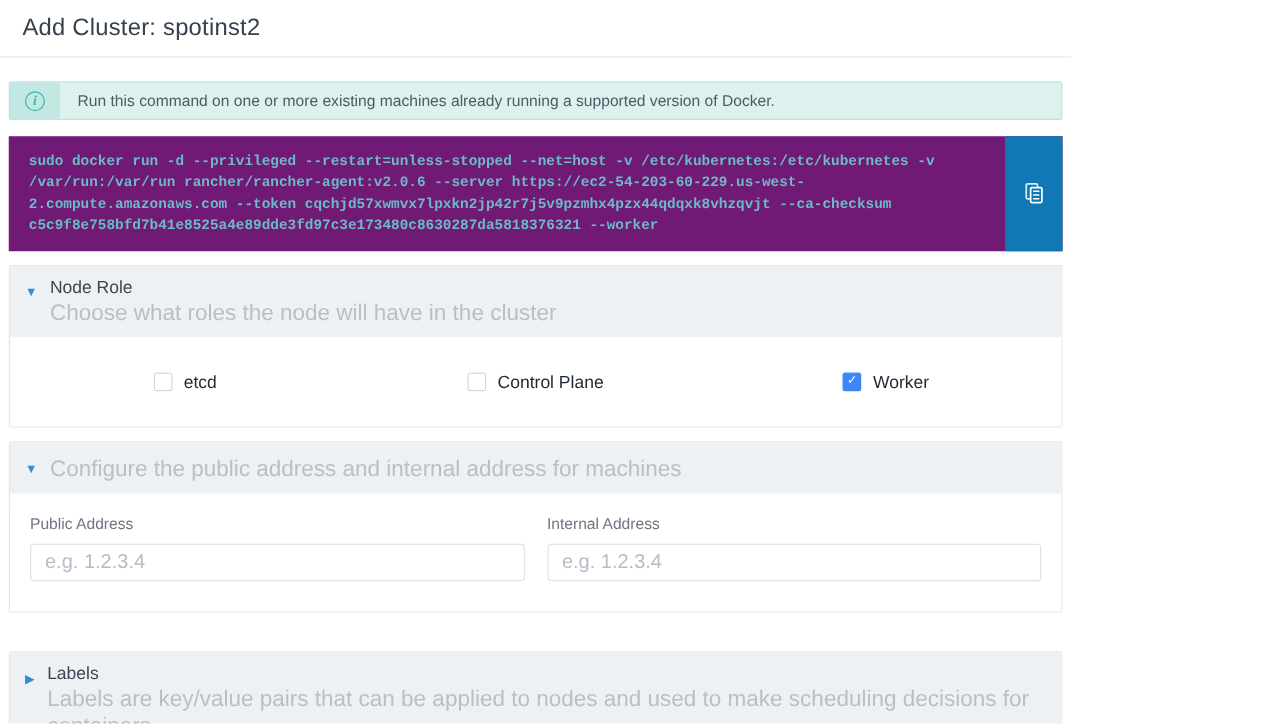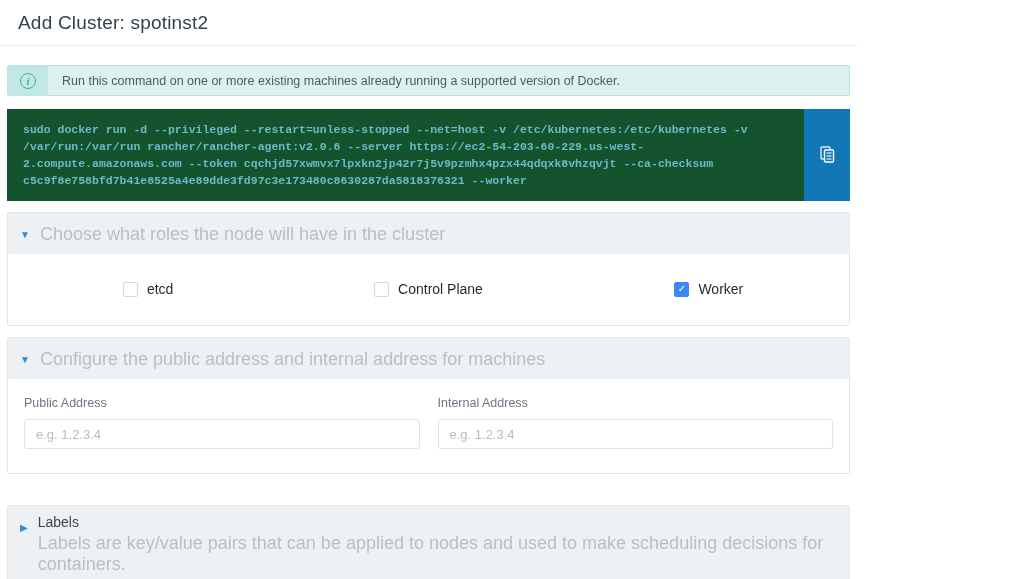--- a/index.html
+++ b/index.html
@@ -24,21 +24,21 @@
     flex: 0 0 40px;
   }
   .info-icon {
     width: 16px; height: 16px; border: 1px solid #40b2a8; border-radius: 50%;
     color: #40b2a8; font-size: 11px; line-height: 14px; text-align: center;
     font-family: "Liberation Serif", serif; font-style: italic; font-weight: 700;
   }
   .banner-text { padding: 8px 12px 7px 14px; font-size: 12.5px; color: #4e5a66; align-self: center; }
 
   
-  .code-block { margin-top: 13px; display: flex; align-items: stretch; background: #14532d; }
+  .code-block { margin-top: 13px; display: flex; align-items: stretch; background: #701a75; }
   .code-text {
     flex: 1 1 auto; padding: 12px 14px 12px 16px;
     font-family: "Liberation Mono", "DejaVu Sans Mono", monospace;
     font-size: 11.5px; font-weight: 700; line-height: 17px;
     color: #6cbac6; white-space: pre-wrap; overflow-wrap: break-word;
   }
   .copy-button {
     flex: 0 0 46px; background: #1177b5; border: none; cursor: pointer;
     display: flex; align-items: center; justify-content: center;
   }
@@ -60,21 +60,21 @@
     display: inline-flex; align-items: center; justify-content: center;
     font-size: 10px; color: transparent; line-height: 1;
   }
   .checkbox.checked { background: #3d87f5; border-color: #3d87f5; color: #fff; }
   .checkbox-label { font-size: 14px; color: #1f2733; }
 
   .address-body { display: grid; grid-template-columns: 1fr 1fr; gap: 18px; padding: 17px 16px 24px 16px; background: #fff; }
   .field-label { display: block; font-size: 12.5px; color: #6e7683; margin-bottom: 9px; }
   .text-input {
     width: 100%; height: 30px; border: 1px solid #dfe3e7; border-radius: 3px;
-    padding: 0 11px; font-size: 13px; color: #701a75; background: #fff; outline: none;
+    padding: 0 11px; font-size: 16px; color: #701a75; background: #fff; outline: none;
     font-family: "Liberation Sans", sans-serif;
   }
   .text-input::placeholder { color: #b5bdc6; opacity: 1; }
 
   .section-labels { margin-top: 31px; }
 </style>
 </head>
 <body>
 
 <div class="page">
@@ -105,20 +105,21 @@
             <line x1="9.5" y1="15" x2="14.5" y2="15" stroke="#ffffff" stroke-width="1.1"></line>
           </svg>
         </span>
       </button>
     </div>
 
     <div class="section">
       <div class="section-header">
         <span class="caret">▼</span>
         <div>
+          <div class="section-title">Node Role</div>
           <div class="section-subtitle">Choose what roles the node will have in the cluster</div>
         </div>
       </div>
       <div class="role-body">
         <label class="checkbox-item">
           <span class="checkbox"></span>
           <span class="checkbox-label">etcd</span>
         </label>
         <label class="checkbox-item">
           <span class="checkbox"></span>

